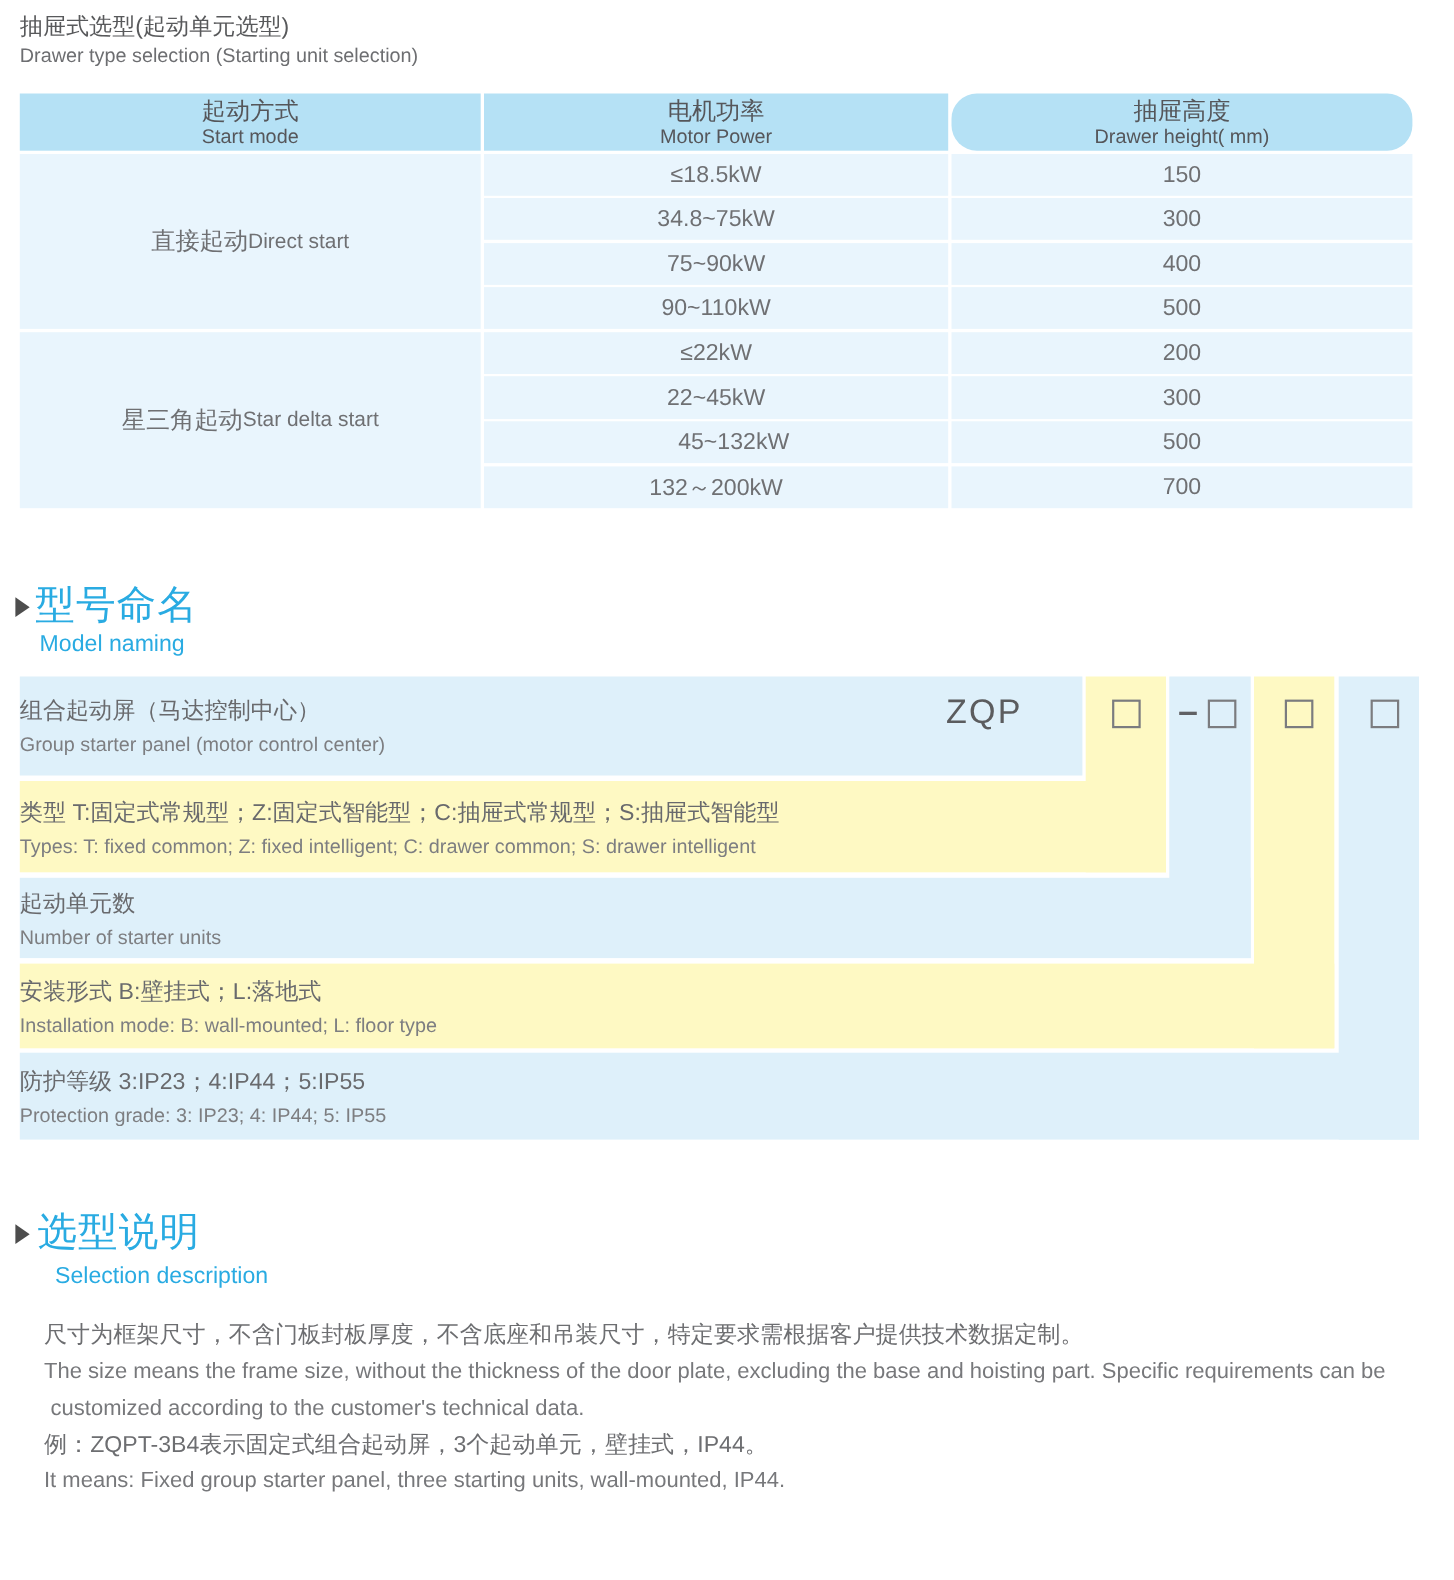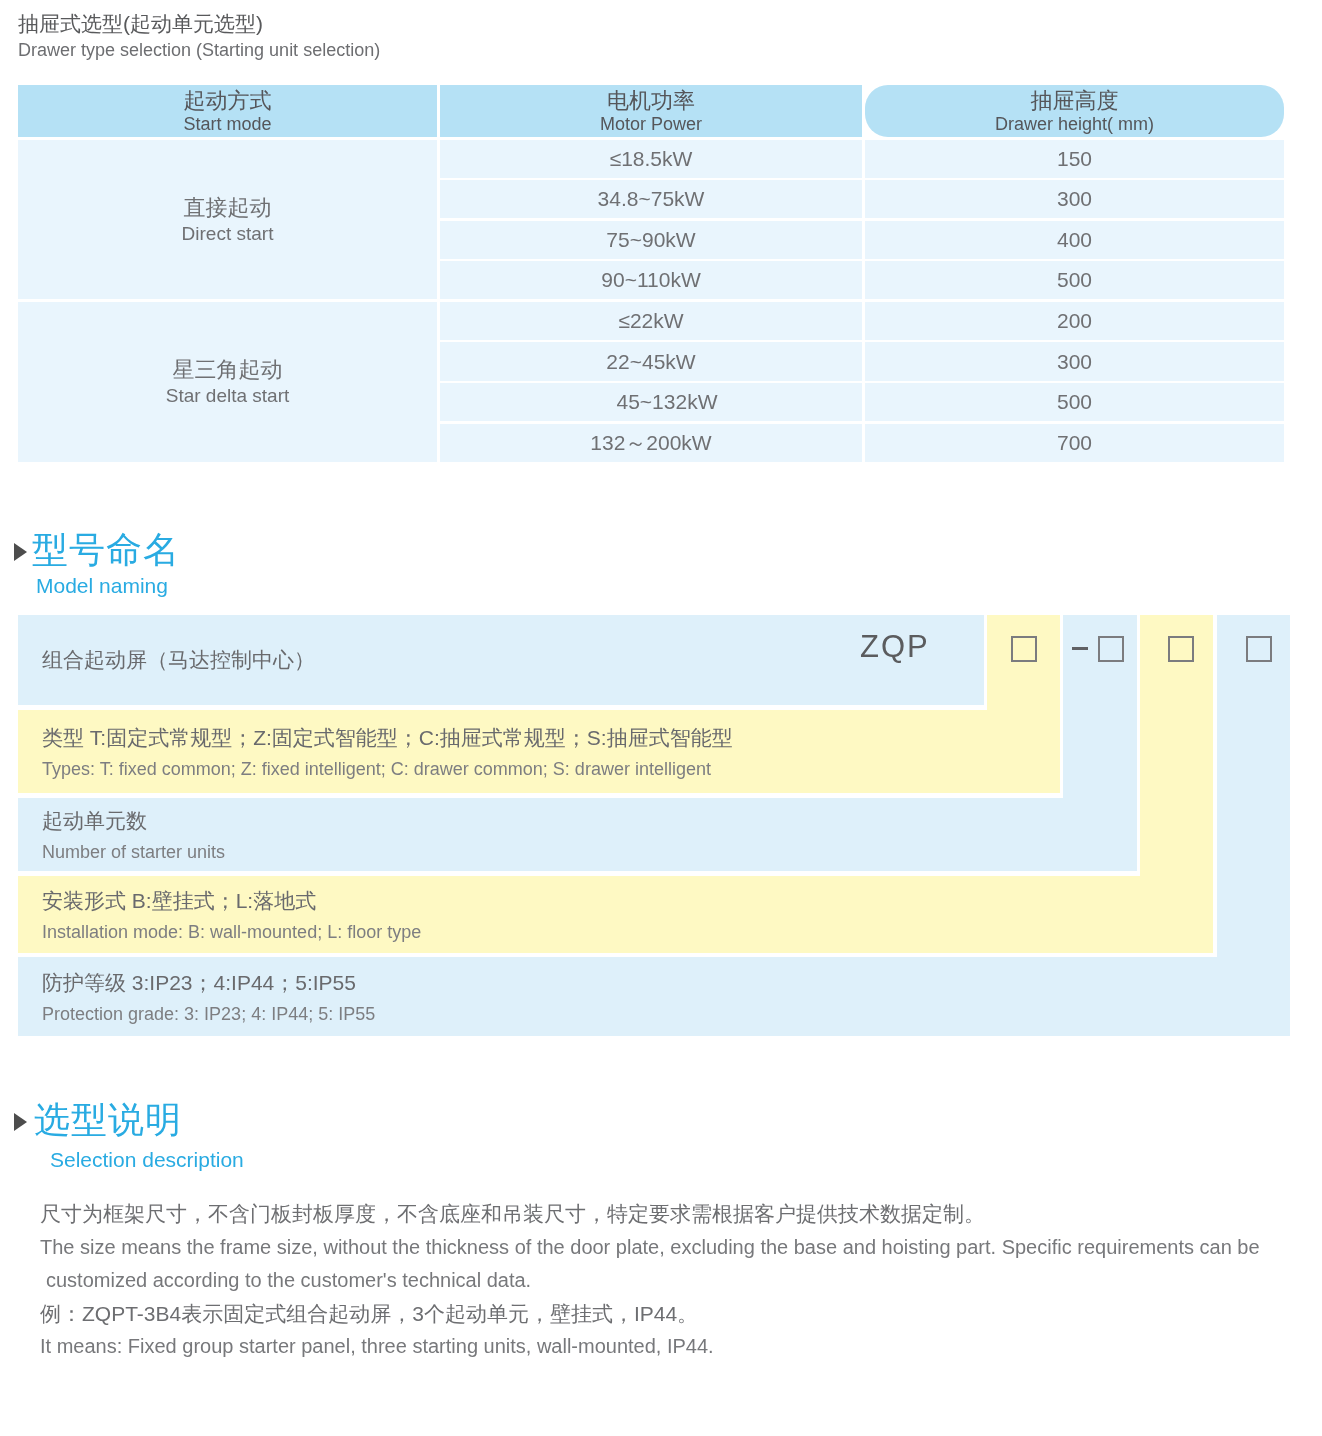--- a/index.html
+++ b/index.html
@@ -25,35 +25,35 @@
     background:#b5e1f5;display:flex;flex-direction:column;align-items:center;justify-content:center;
     color:#55565a;grid-row:1;
   }
   .th .cn{font-size:22px;line-height:26px;}
   .th .en{font-size:18px;line-height:21px;}
   .cell{
     background:#e9f5fd;display:flex;align-items:center;justify-content:center;
     color:#6f7073;font-size:21px;
   }
   .mode-cell{
-    background:#e9f5fd;display:flex;flex-direction:column;align-items:center;justify-content:center;
+    background:#e9f5fd;display:flex;flex-direction:row;align-items:center;justify-content:center;
     color:#6f7073;grid-column:1;
   }
   .mode-cell .cn{font-size:22px;line-height:28px;}
   .mode-cell .en{font-size:19px;line-height:23px;}
   .mode-a{grid-row:2/6;}
   .mode-b{grid-row:6/10;}
 
   
   .tri{width:0;height:0;border-left:13px solid #4d4d4d;border-top:9px solid transparent;border-bottom:9px solid transparent;}
   .sec-cn{font-size:36px;color:#29abe2;letter-spacing:1px;}
   .sec-en{font-size:21px;color:#29abe2;}
 
   
-  .band{left:18px;display:flex;flex-direction:column;justify-content:center;gap:7px;padding-left:24px;box-sizing:border-box;}
+  .band{left:18px;display:flex;flex-direction:column;justify-content:center;gap:7px;box-sizing:border-box;}
   .band .cn{font-size:21px;color:#696a6d;}
   .band .en{font-size:18px;color:#7d7e81;}
   .band-blue{background:#def0fa;}
   .band-gray{background:#fef9c3;}
   .strip{top:615px;}
   .code-zqp{left:860px;top:629px;font-size:31px;color:#5b5c5e;letter-spacing:2px;}
   .code-box{width:26px;height:26px;border:2px solid #7b7c7f;box-sizing:border-box;top:636px;background:transparent;}
   .code-dash{left:1072px;top:647px;width:16px;height:3px;background:#606164;}
 
   
@@ -114,20 +114,21 @@
   <div class="abs sec-cn" style="left:32px;top:526px;">型号命名</div>
   <div class="abs sec-en" style="left:36px;top:574px;">Model naming</div>
 
   <div class="abs strip band-gray" style="left:987px;width:73px;height:178px;"></div>
   <div class="abs strip band-blue" style="left:1063px;width:74px;height:256px;"></div>
   <div class="abs strip band-gray" style="left:1140px;width:73px;height:338px;"></div>
   <div class="abs strip band-blue" style="left:1217px;width:73px;height:421px;"></div>
 
   <div class="abs band band-blue" style="top:615px;width:966px;height:90px;">
     <div class="cn">组合起动屏（马达控制中心）</div>
+    <div class="en">Group starter panel (motor control center)</div>
   </div>
   <div class="abs band band-gray" style="top:710px;width:1042px;height:83px;">
     <div class="cn">类型  T:固定式常规型；Z:固定式智能型；C:抽屉式常规型；S:抽屉式智能型</div>
     <div class="en">Types: T: fixed common; Z: fixed intelligent; C: drawer common; S: drawer intelligent</div>
   </div>
   <div class="abs band band-gray" style="top:876px;width:1195px;height:77px;">
     <div class="cn">安装形式 B:壁挂式；L:落地式</div>
     <div class="en">Installation mode: B: wall-mounted; L: floor type</div>
   </div>
   <div class="abs band band-blue" style="top:798px;width:1119px;height:73px;">

